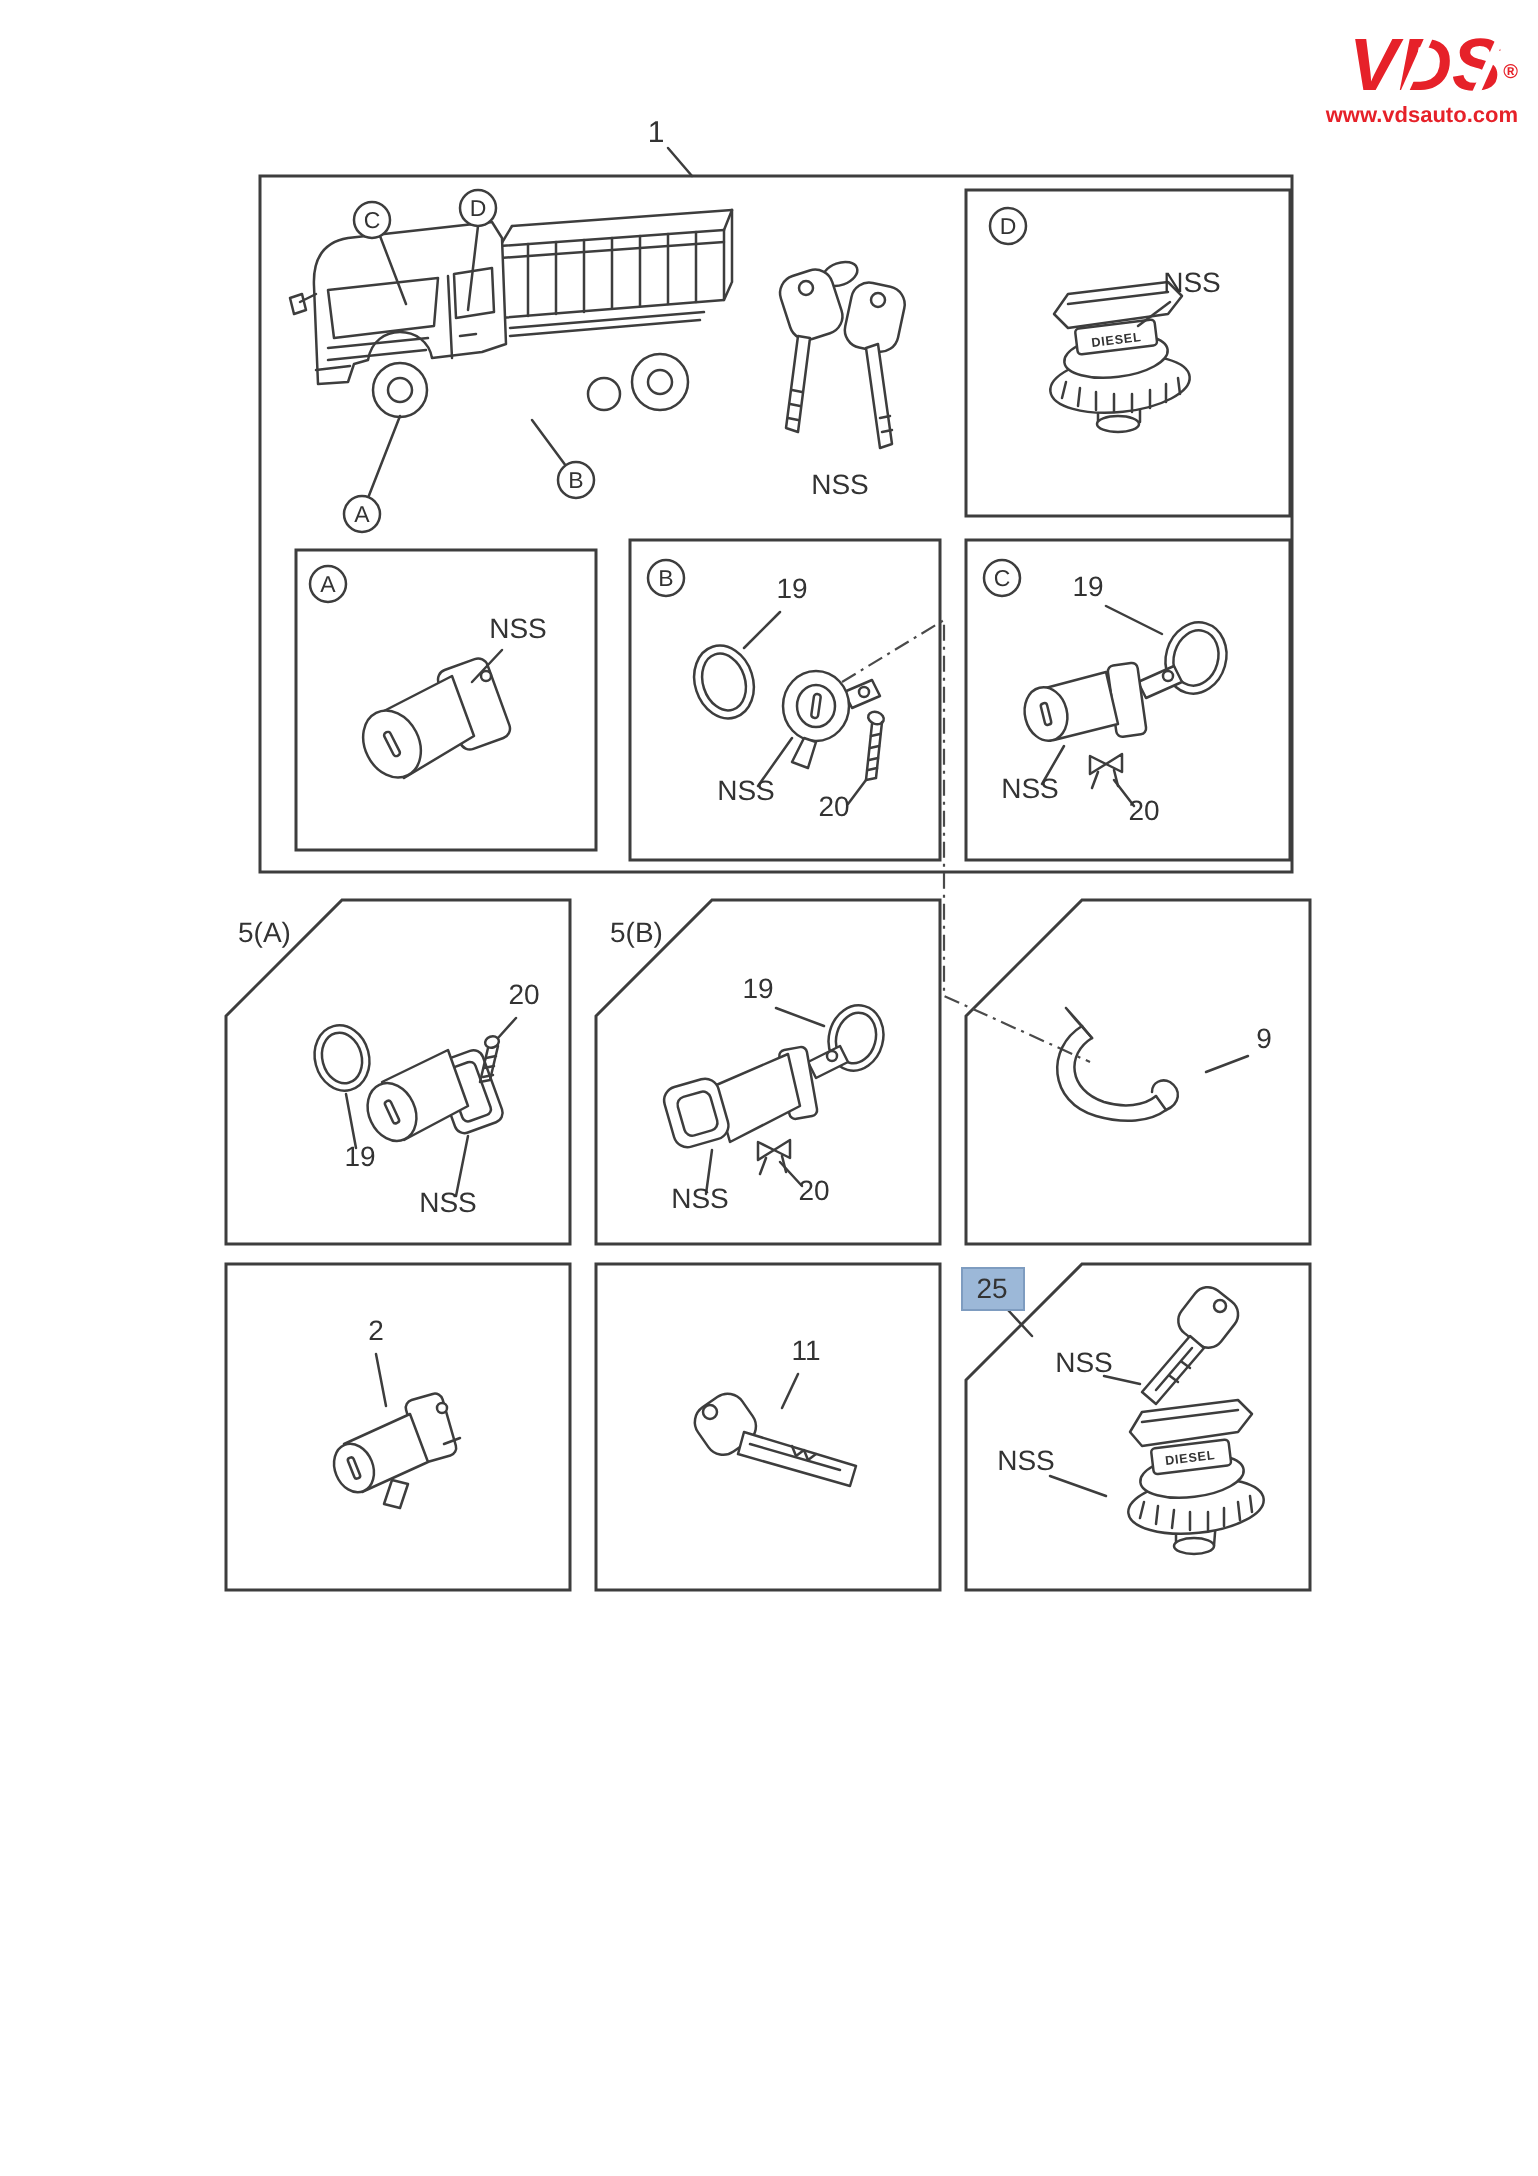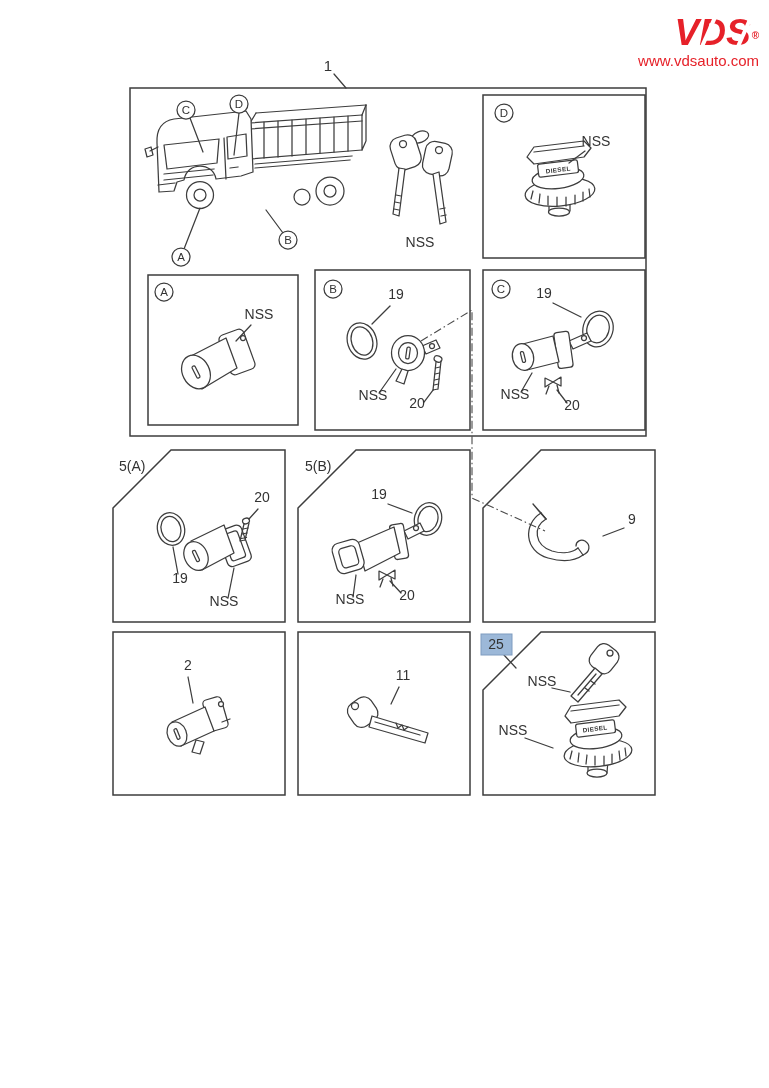--- a/index.html
+++ b/index.html
@@ -5,21 +5,21 @@
   html,body{margin:0;padding:0;background:#fff;}
   .page{position:relative;width:769px;height:900px;background:#fff;overflow:hidden;
         font-family:"Liberation Sans","DejaVu Sans",sans-serif;}
   
   .logo{position:absolute;top:14px;right:10px;text-align:right;}
   .logo-mark{position:relative;display:inline-block;line-height:1;}
   .logo-text{font-style:italic;font-weight:900;font-size:37px;color:#e62129;letter-spacing:0;}
   .logo-reg{font-size:10px;font-weight:700;color:#e62129;vertical-align:super;margin-left:1px;}
   .logo-slash{position:absolute;top:-2px;width:3.5px;height:42px;background:#fff;transform:rotate(24deg);}
   .s1{left:31px;} .s2{left:67px;}
-  .logo-url{font-weight:400;font-size:15px;color:#e62129;margin-top:1px;}
+  .logo-url{font-weight:700;font-size:11px;color:#e62129;margin-top:1px;}
   
   .ln{stroke:#3d3d3d;stroke-width:1.25;fill:none;stroke-linecap:round;stroke-linejoin:round;}
   .fw{stroke:#3d3d3d;stroke-width:1.25;fill:#fff;stroke-linejoin:round;}
   .box{stroke:#3d3d3d;stroke-width:1.5;fill:none;}
   .dd{stroke:#4a4a4a;stroke-width:1.1;fill:none;stroke-dasharray:8 3 1.5 3;}
   svg text{font-family:"Liberation Sans","DejaVu Sans",sans-serif;fill:#333;}
   .lbl{font-size:14px;}
   .mid{text-anchor:middle;}
   .ref{font-size:15px;}
   .clt{font-size:11.5px;text-anchor:middle;}

